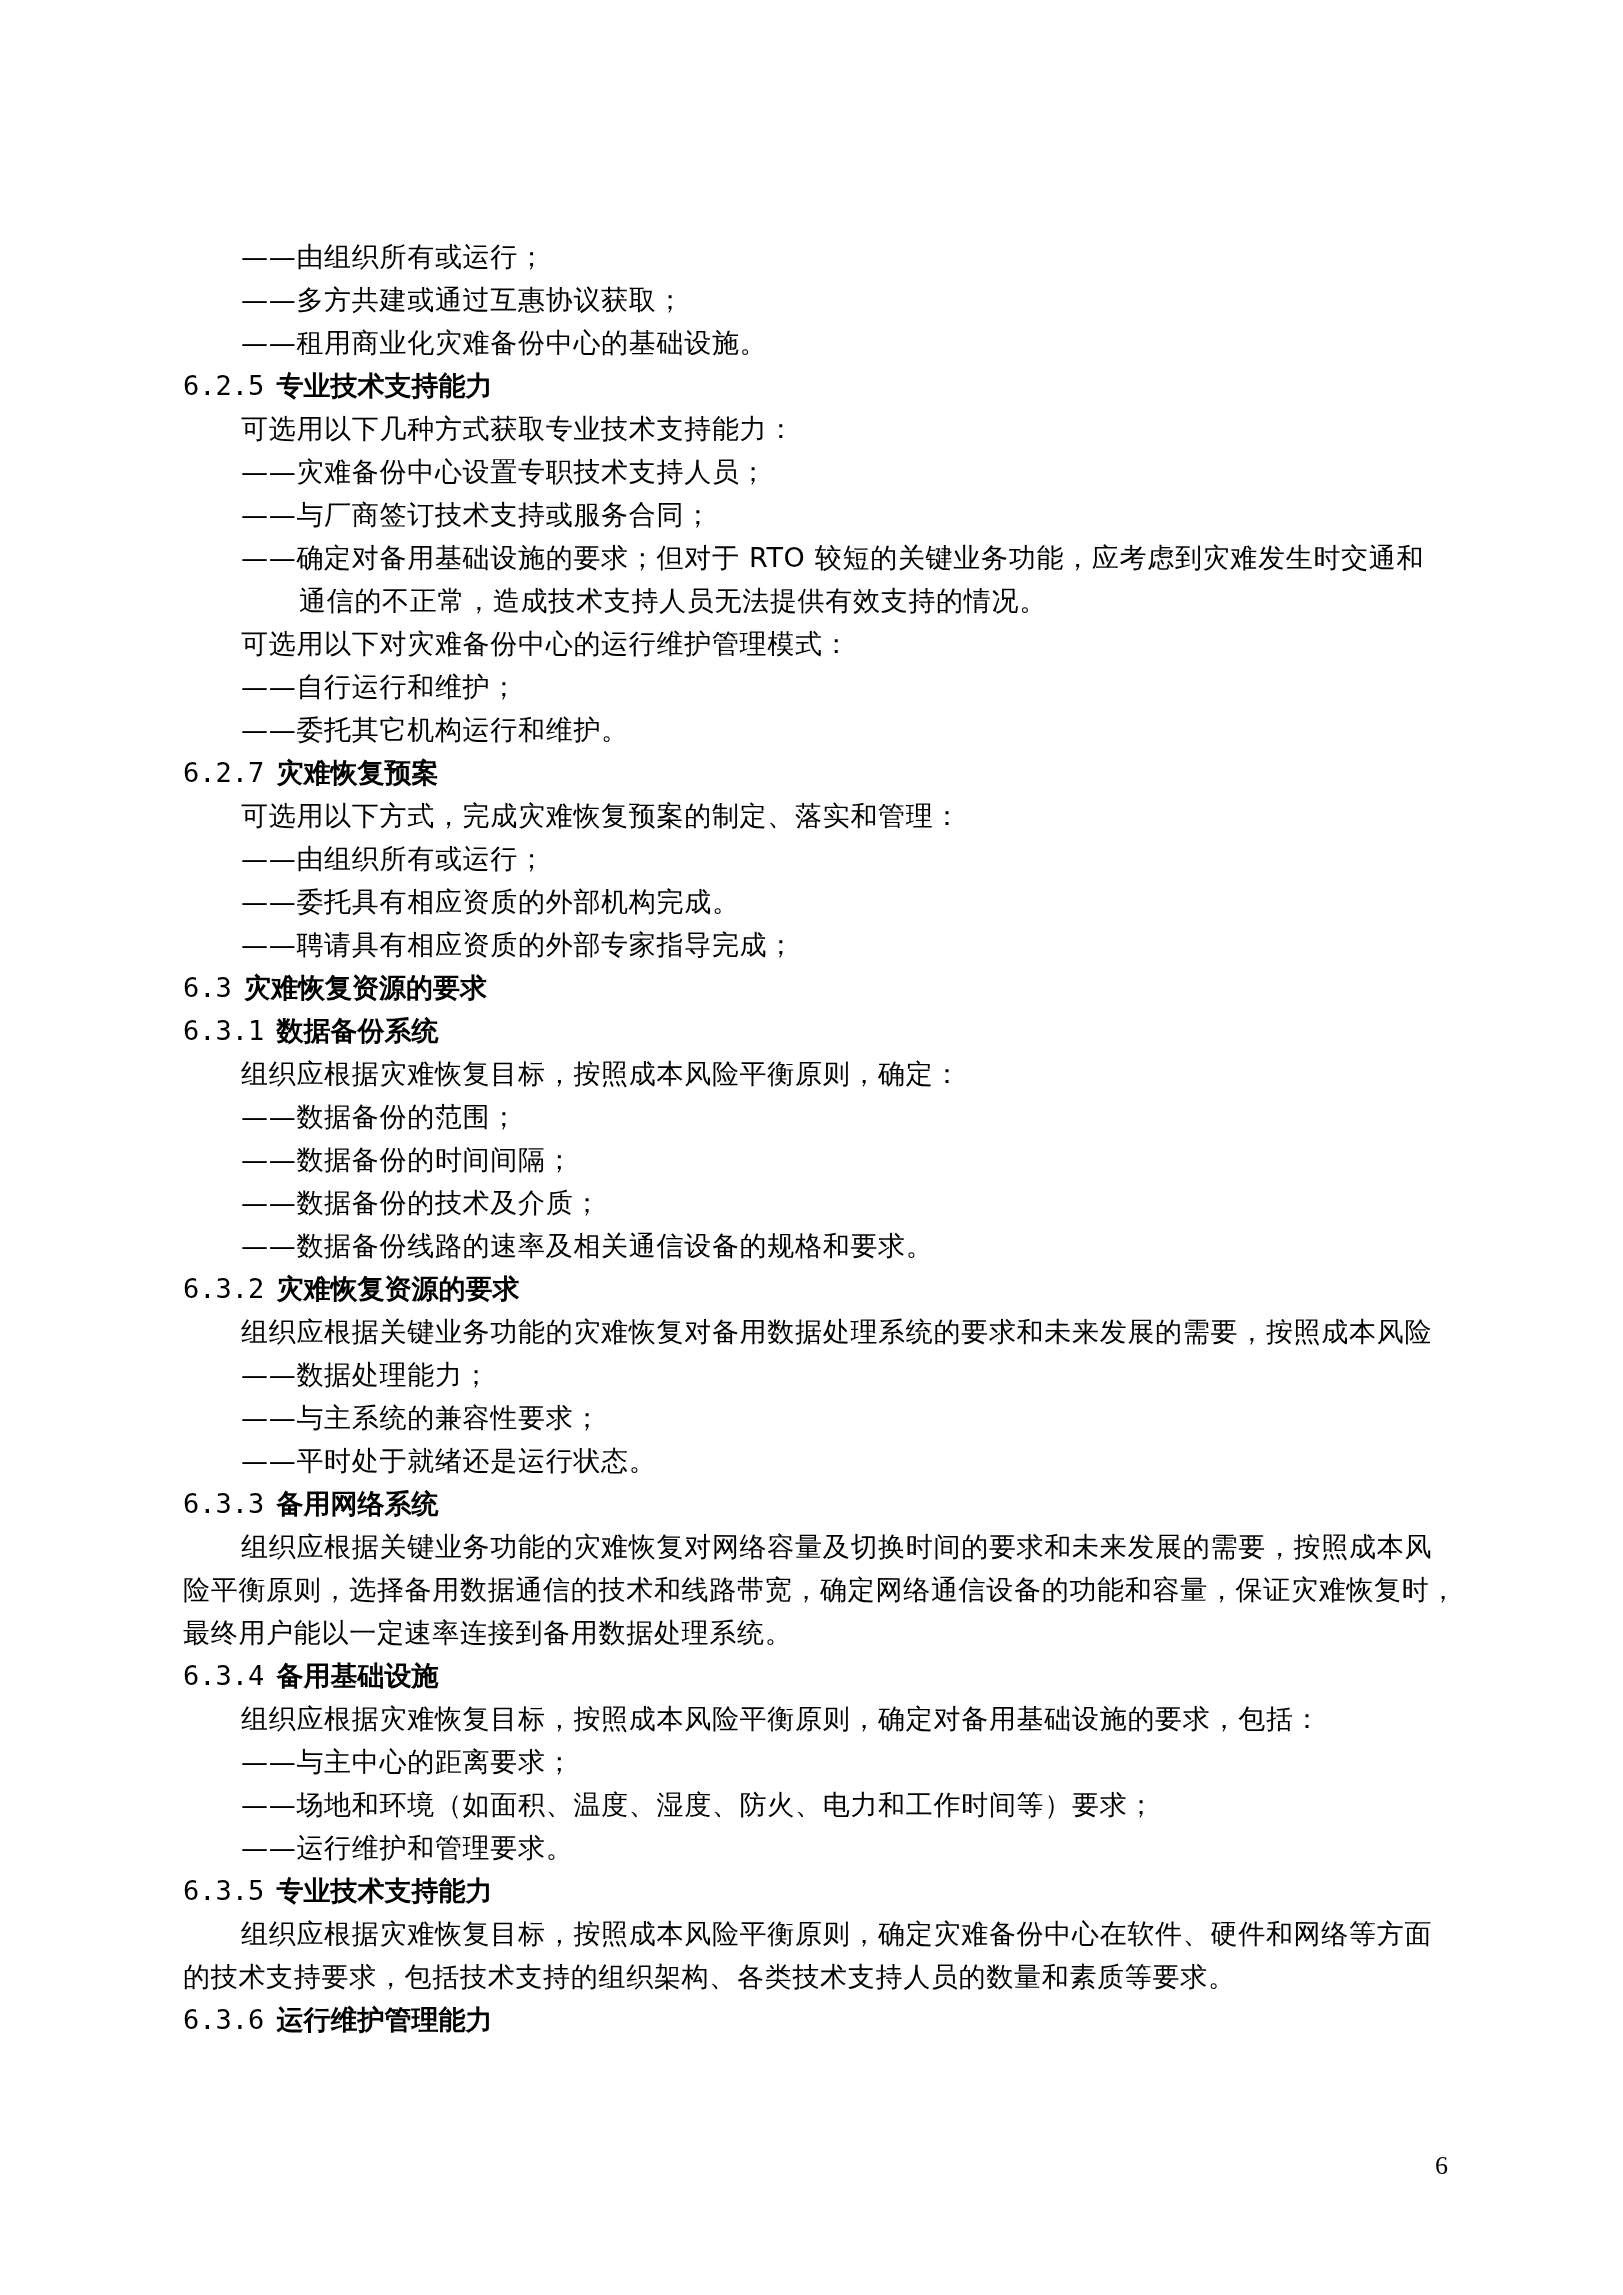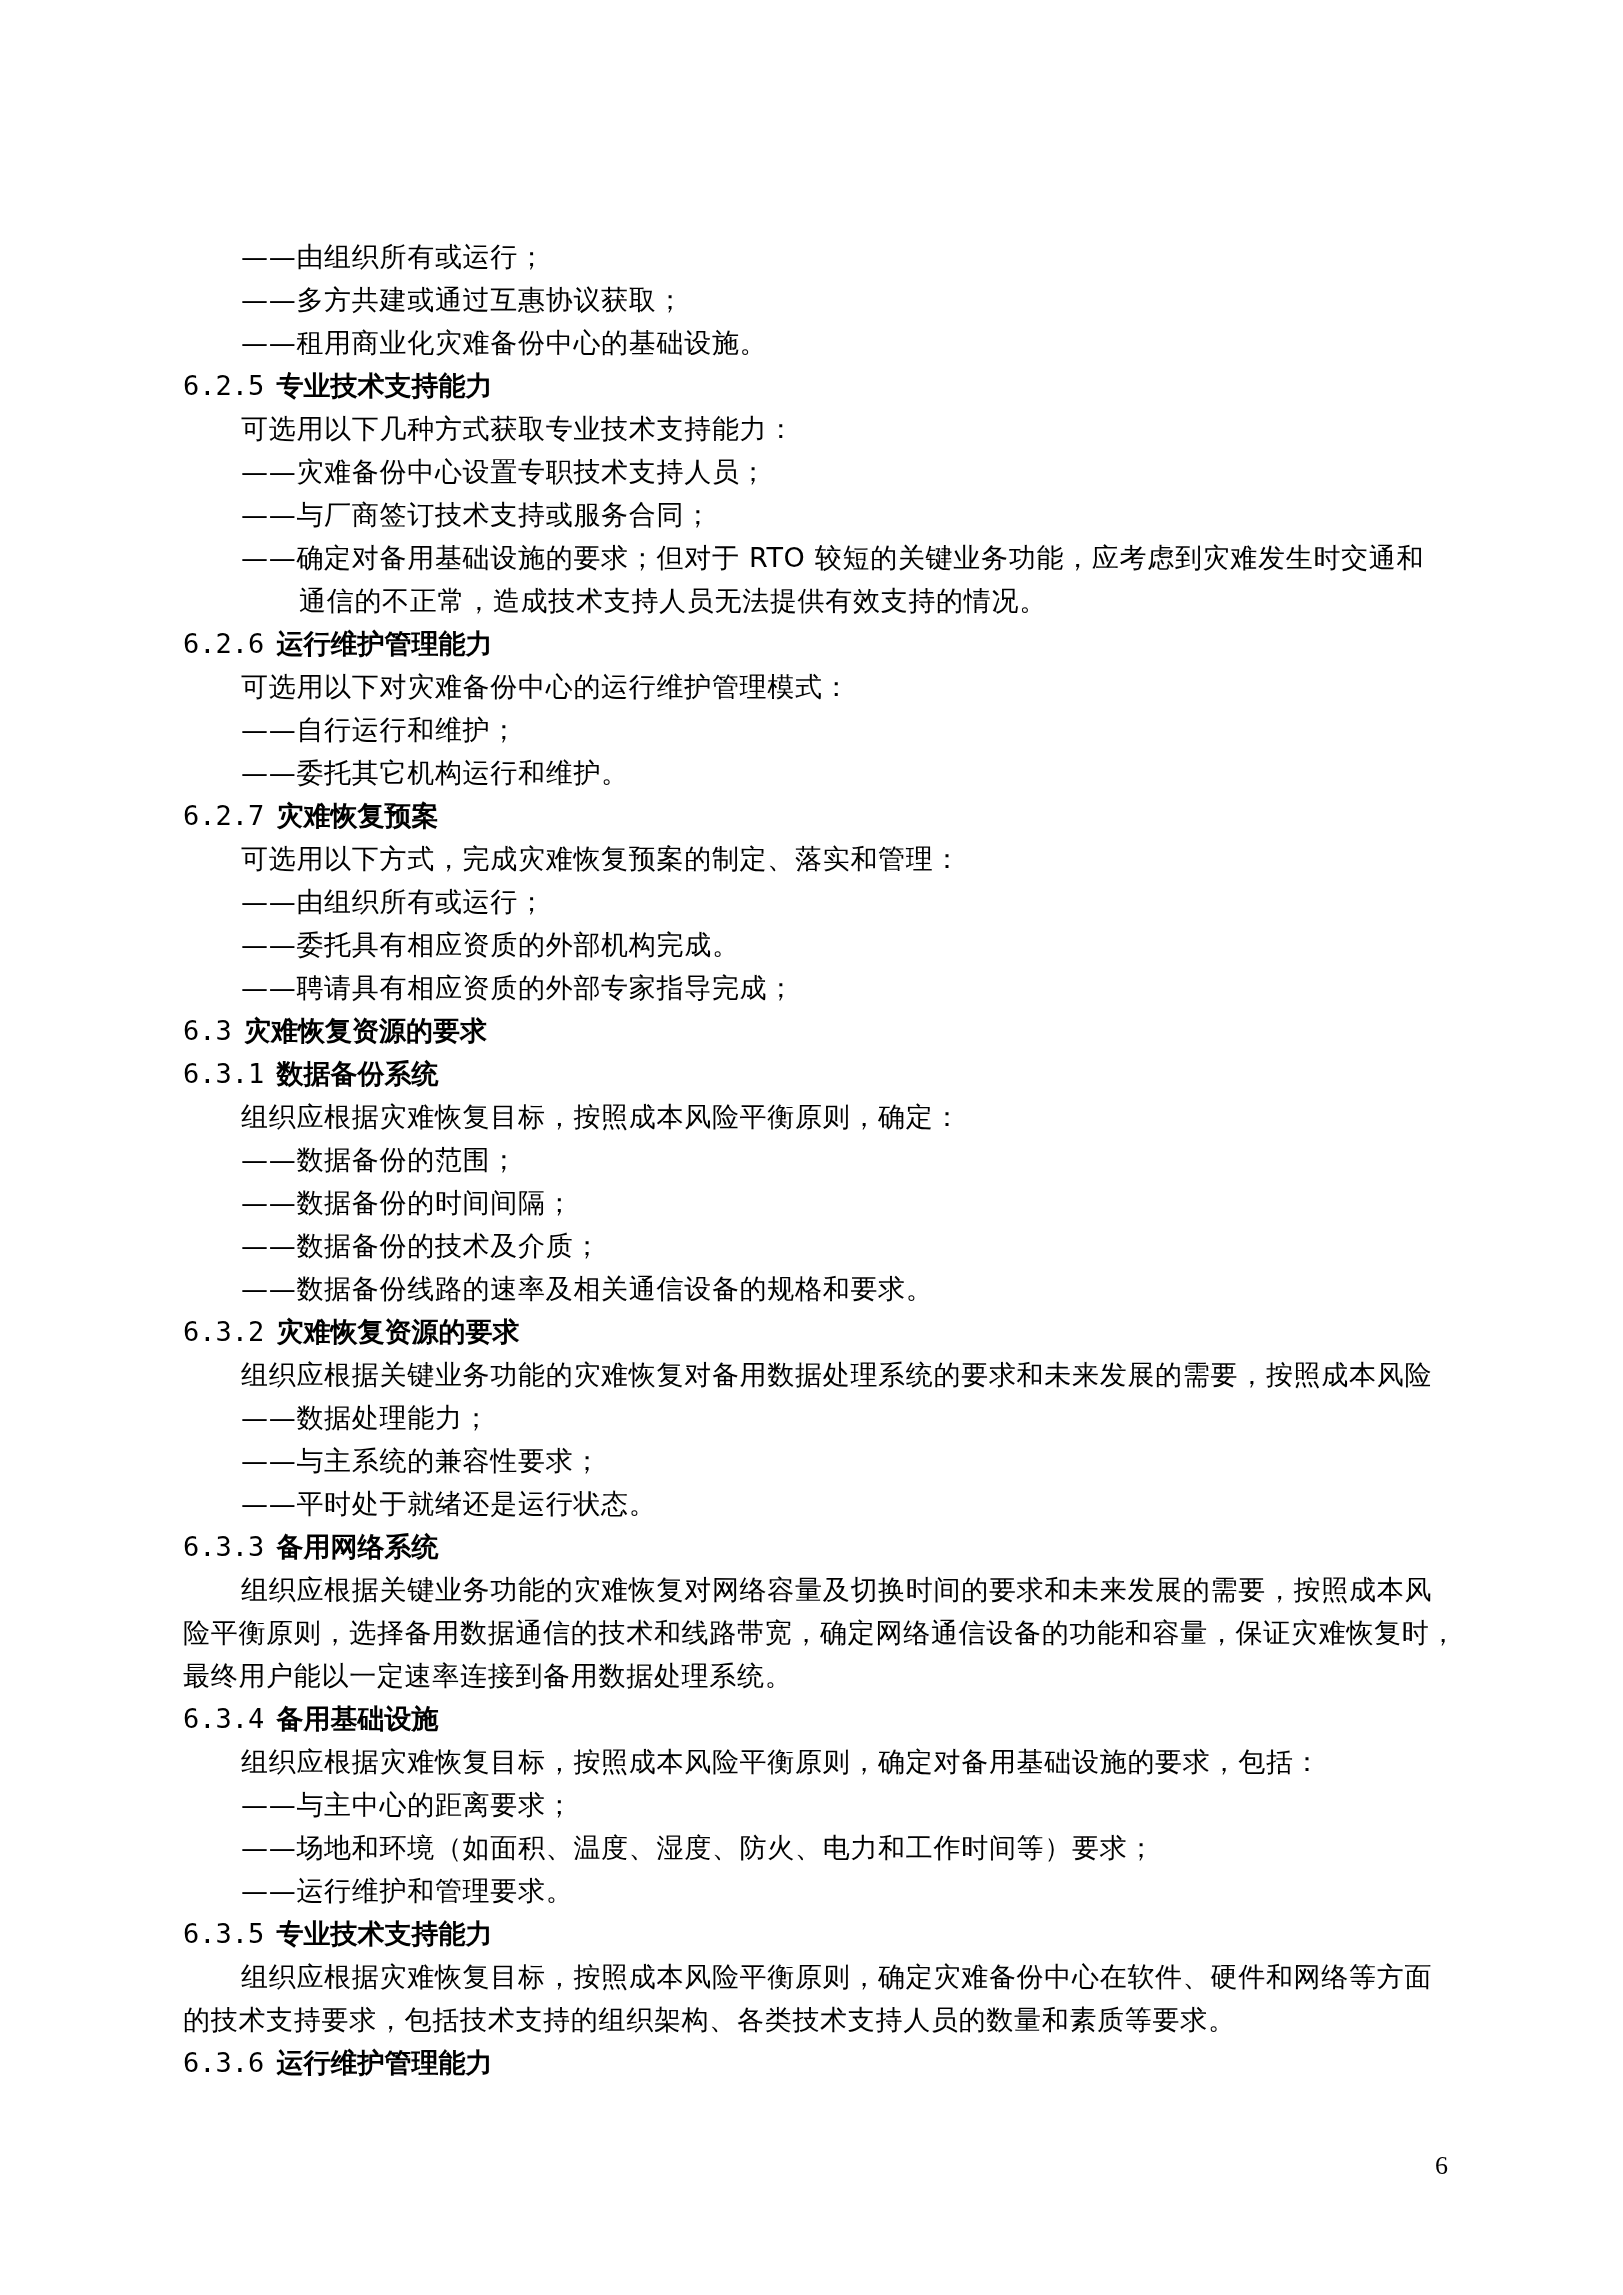--- a/index.html
+++ b/index.html
@@ -19,21 +19,20 @@
 <div class="page">
   <div class="line indent1">——由组织所有或运行；</div>
   <div class="line indent1">——多方共建或通过互惠协议获取；</div>
   <div class="line indent1">——租用商业化灾难备份中心的基础设施。</div>
   <div class="line heading"><span class="num">6.2.5</span><span>专业技术支持能力</span></div>
   <div class="line indent1">可选用以下几种方式获取专业技术支持能力：</div>
   <div class="line indent1">——灾难备份中心设置专职技术支持人员；</div>
   <div class="line indent1">——与厂商签订技术支持或服务合同；</div>
   <div class="line indent1">——确定对备用基础设施的要求；但对于 RTO 较短的关键业务功能，应考虑到灾难发生时交通和</div>
   <div class="line indent2">通信的不正常，造成技术支持人员无法提供有效支持的情况。</div>
-  <div class="line heading"><span class="num">6.2.6</span><span>运行维护管理能力</span></div>
   <div class="line indent1">可选用以下对灾难备份中心的运行维护管理模式：</div>
   <div class="line indent1">——自行运行和维护；</div>
   <div class="line indent1">——委托其它机构运行和维护。</div>
   <div class="line heading"><span class="num">6.2.7</span><span>灾难恢复预案</span></div>
   <div class="line indent1">可选用以下方式，完成灾难恢复预案的制定、落实和管理：</div>
   <div class="line indent1">——由组织所有或运行；</div>
   <div class="line indent1">——委托具有相应资质的外部机构完成。</div>
   <div class="line indent1">——聘请具有相应资质的外部专家指导完成；</div>
   <div class="line heading"><span class="num">6.3</span><span>灾难恢复资源的要求</span></div>
   <div class="line heading"><span class="num">6.3.1</span><span>数据备份系统</span></div>

